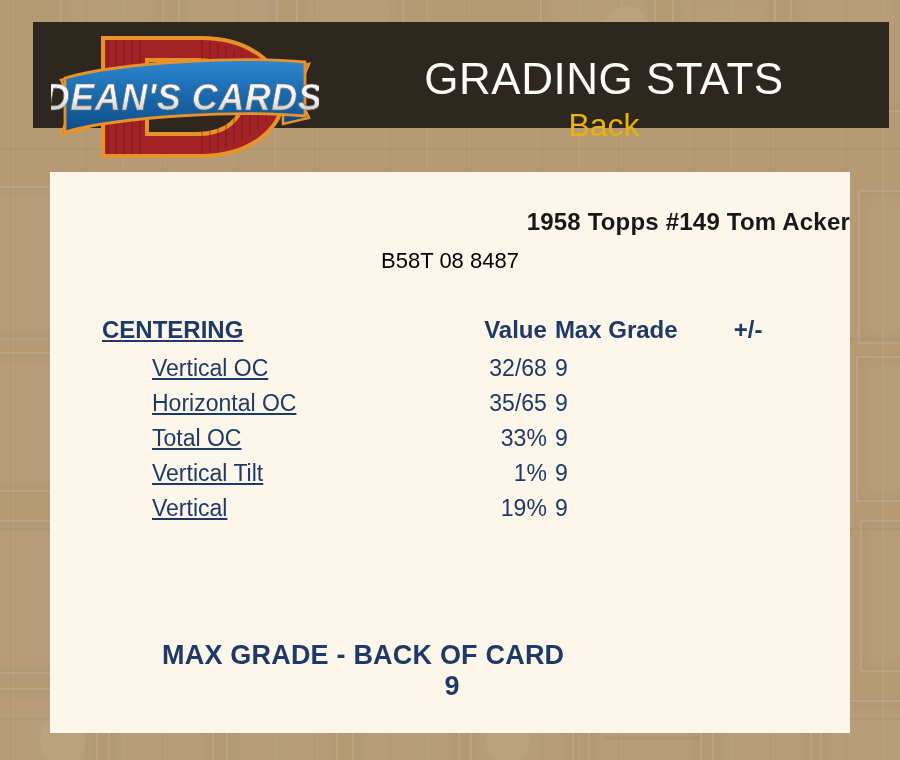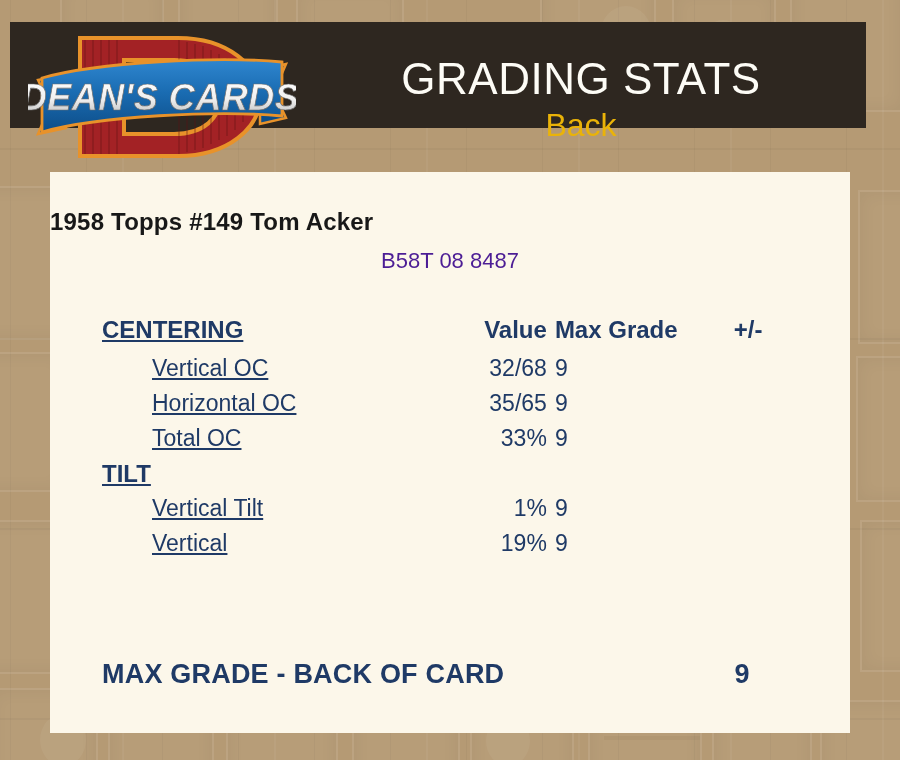--- a/index.html
+++ b/index.html
@@ -46,21 +46,21 @@
 
   
   #page {
     position: absolute;
     inset: 0;
   }
 
   
   #header-bar {
     position: absolute;
-    left: 10px;
+    left: 33px;
     top: 22px;
     width: 856px;
     height: 106px;
     background: #2e2720;
     display: flex;
     align-items: center;
   }
 
   
   #logo {
@@ -109,35 +109,35 @@
     width: 800px;
     height: 561px;
     background: #fcf7ea;
   }
 
   #card-title {
     position: absolute;
     left: 0;
     top: 36px;
     width: 100%;
-    text-align: left;
+    text-align: right;
     font-size: 24px;
     font-weight: bold;
     color: #181818;
     letter-spacing: 0.2px;
   }
   #card-serial {
     position: absolute;
     left: 0;
     top: 76px;
     width: 100%;
     text-align: center;
     font-size: 22px;
     font-weight: 400;
-    color: #4c1d95;
+    color: #000000;
   }
 
   
   #stats-table {
     position: absolute;
     left: 52px;
     top: 140px;
     width: 700px;
     border-collapse: collapse;
     color: #1f3a66;
@@ -164,24 +164,25 @@
     font-size: 24px;
   }
   #stats-table tr.data-row td.col-label {
     padding-left: 50px;
   }
 
   
   #summary-row {
     position: absolute;
     left: 52px;
-    top: 487px;
+    top: 468px;
     width: 700px;
     display: flex;
     align-items: center;
+    flex-direction: column;
   }
   #summary-label {
     font-size: 27px;
     font-weight: bold;
     color: #1f3a66;
     letter-spacing: 0.2px;
     width: 580px;
     text-align: left;
   }
   #summary-value {
@@ -309,26 +310,20 @@
           <td class="col-grade">9</td>
           <td class="col-pm"></td>
         </tr>
         <tr class="data-row">
           <td class="col-label">Total OC</td>
           <td class="col-value">33%</td>
           <td class="col-grade">9</td>
           <td class="col-pm"></td>
         </tr>
 
-        <tr class="section-row">
-          <td class="col-label">TILT</td>
-          <td class="col-value"></td>
-          <td class="col-grade"></td>
-          <td class="col-pm"></td>
-        </tr>
         <tr class="data-row">
           <td class="col-label">Vertical Tilt</td>
           <td class="col-value">1%</td>
           <td class="col-grade">9</td>
           <td class="col-pm"></td>
         </tr>
 
         <tr class="data-row">
           <td class="col-label">Vertical</td>
           <td class="col-value">19%</td>

